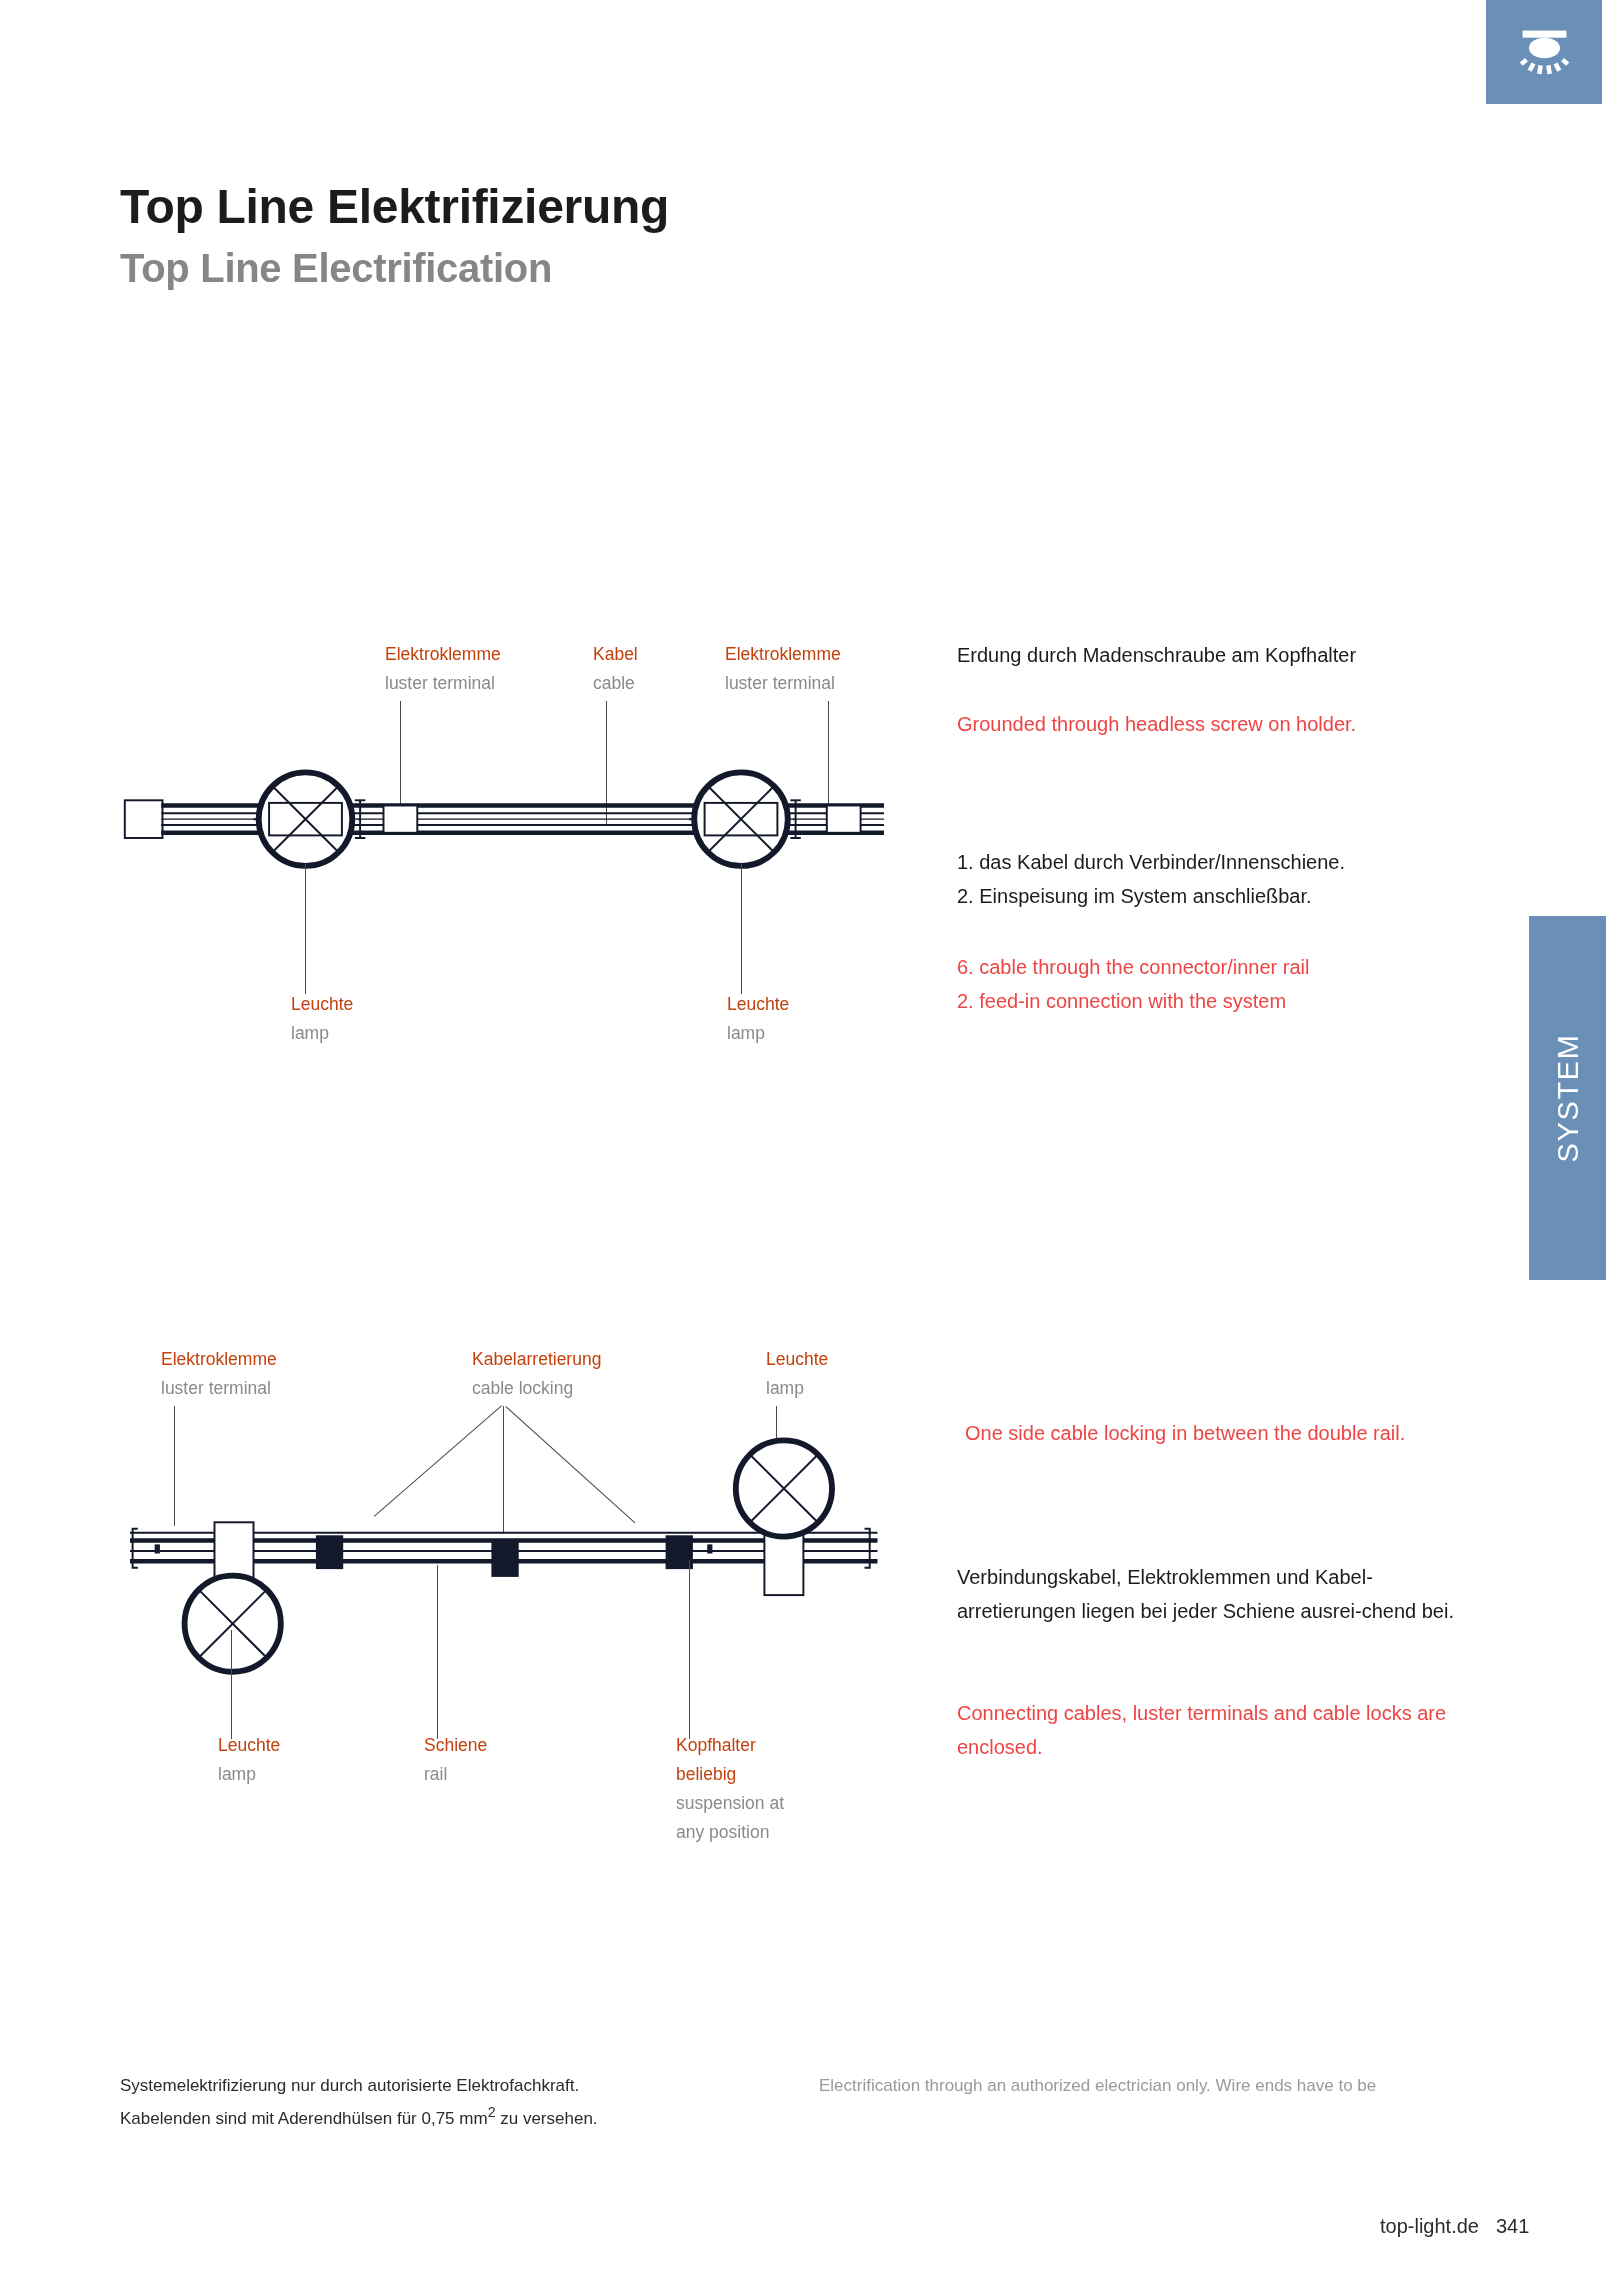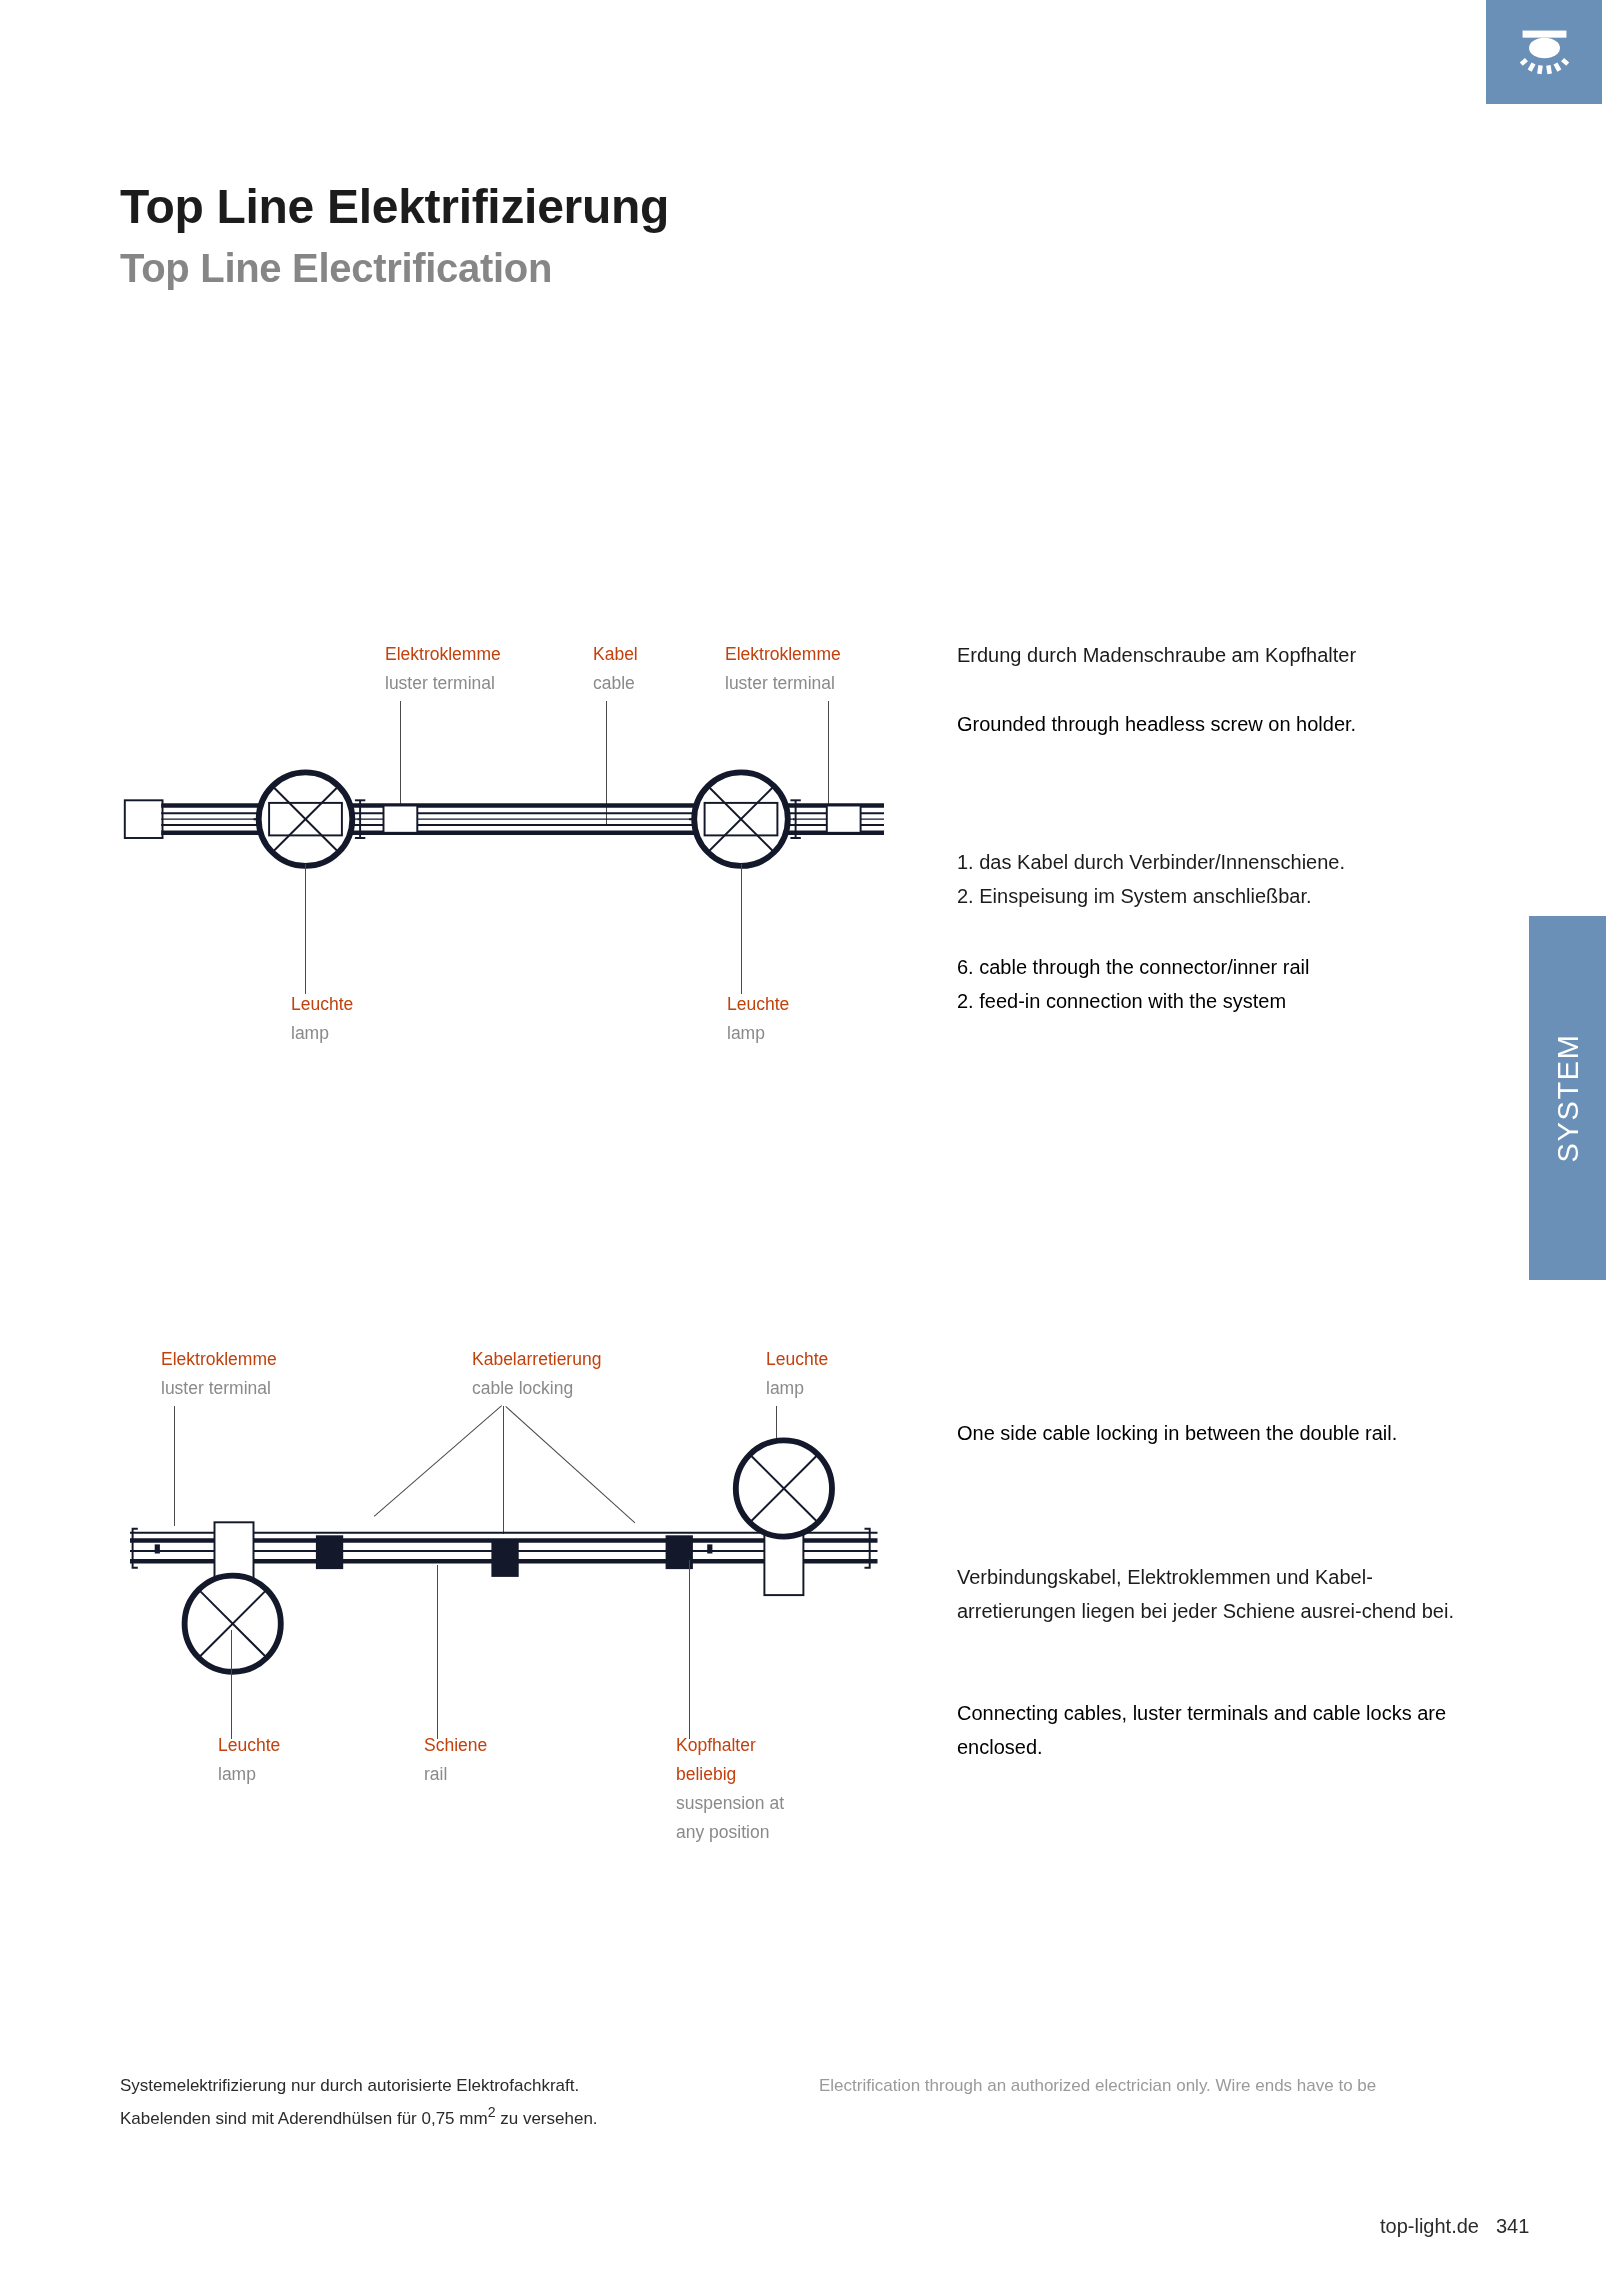--- a/index.html
+++ b/index.html
@@ -104,21 +104,21 @@
 
   
   .rc {
     position: absolute;
     left: 957px;
     width: 520px;
     font-size: 20px;
     line-height: 34px;
   }
   .rc-de { color: #1c1c1c; }
-  .rc-en { color: #000000; }
+  .rc-en { color: #ef4444; }
 
   
   .footnote {
     position: absolute;
     font-size: 17px;
     line-height: 27px;
   }
   .footnote-de { left: 120px; top: 2072px; color: #2b2b2b; width: 650px; }
   .footnote-en { left: 819px; top: 2072px; color: #9a9a9a; width: 689px; }
 
@@ -330,21 +330,21 @@
   </div>
 
   <div class="rc rc-de" style="top:638px;">Erdung durch Madenschraube am Kopfhalter</div>
   <div class="rc rc-en" style="top:707px;">Grounded through headless screw on holder.</div>
 
   <div class="rc rc-de" style="top:845px;">1. das Kabel durch Verbinder/Innenschiene.</div>
   <div class="rc rc-de" style="top:879px;">2. Einspeisung im System anschließbar.</div>
   <div class="rc rc-en" style="top:950px;">6. cable through the connector/inner rail</div>
   <div class="rc rc-en" style="top:984px;">2. feed-in connection with the system</div>
 
-  <div class="rc rc-en" style="top:1416px;">One side cable locking in between the double rail.</div>
+  <div class="rc rc-en" style="top:1416px;margin-left:8px;">One side cable locking in between the double rail.</div>
 
   <div class="rc rc-de" style="top:1560px;">Verbindungskabel, Elektroklemmen und Kabel-arretierungen liegen bei jeder Schiene ausrei-chend bei.</div>
   <div class="rc rc-en" style="top:1696px;">Connecting cables, luster terminals and cable locks are enclosed.</div>
 
   <div class="footnote footnote-de">
     <div>Systemelektrifizierung nur durch autorisierte Elektrofachkraft.</div>
     <div>
       <span>Kabelenden sind mit Aderendhülsen für 0,75 mm</span><sup>2</sup><span> zu versehen.</span>
     </div>
   </div>

